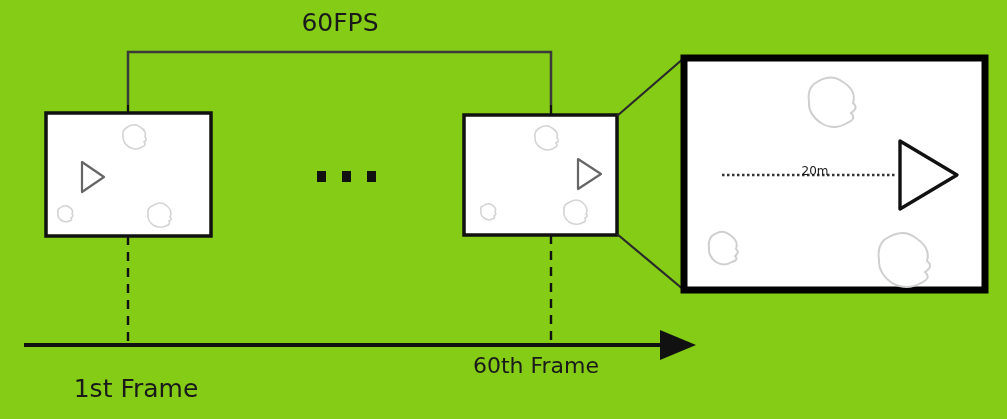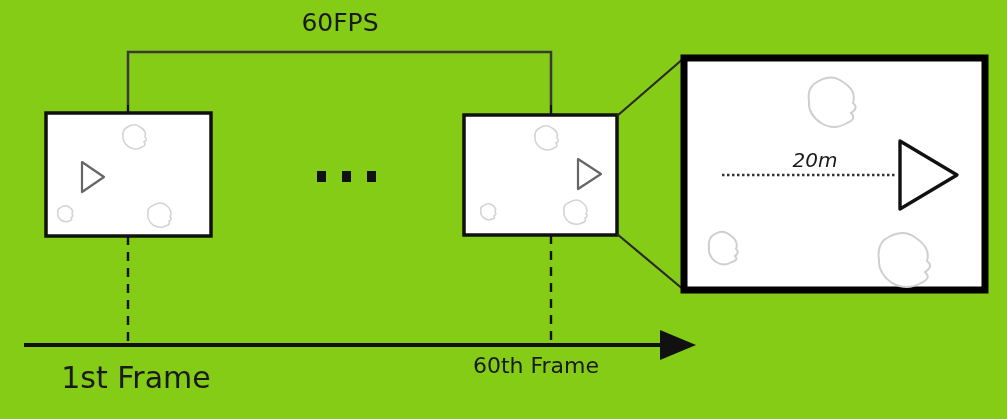--- a/index.html
+++ b/index.html
@@ -27,40 +27,39 @@
     font-family: "DejaVu Sans", sans-serif;
   }
   .lbl-fps {
     font-size: 25px;
     left: 0;
     top: 8px;
     width: 680px;
     text-align: center;
   }
   .lbl-frame1 {
-    font-size: 30px;
+    font-size: 25px;
     left: 46px;
-    top: 360px;
+    top: 374px;
     width: 180px;
     text-align: center;
   }
   .lbl-frame60 {
     font-size: 22px;
     left: 446px;
     top: 353px;
     width: 180px;
     text-align: center;
   }
   .lbl-dist {
-    font-size: 20px;
+    font-size: 12px;
     left: 770px;
-    top: 148px;
+    top: 164px;
     width: 90px;
     text-align: center;
-    font-style: italic;
   }
 </style>
 </head>
 <body>
 
 <div id="stage">
 
   <svg width="1007" height="419" viewBox="0 0 1007 419">
 
     <g>

